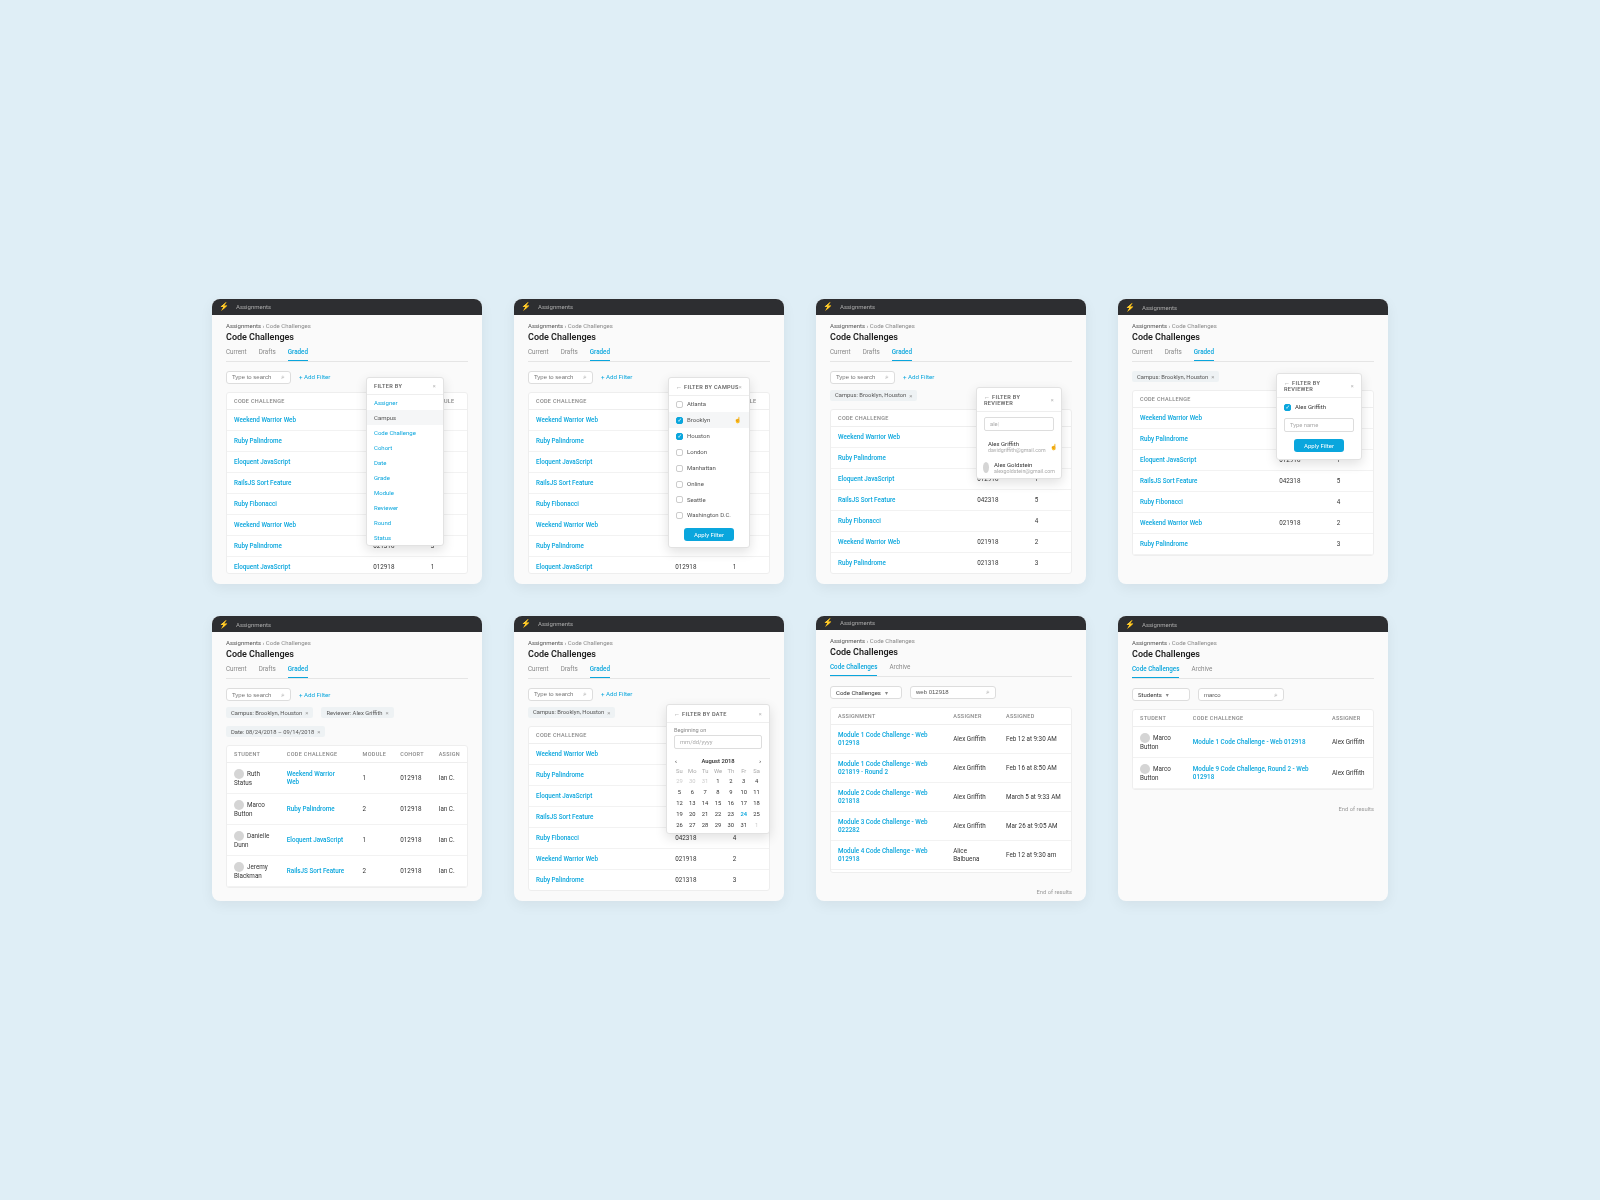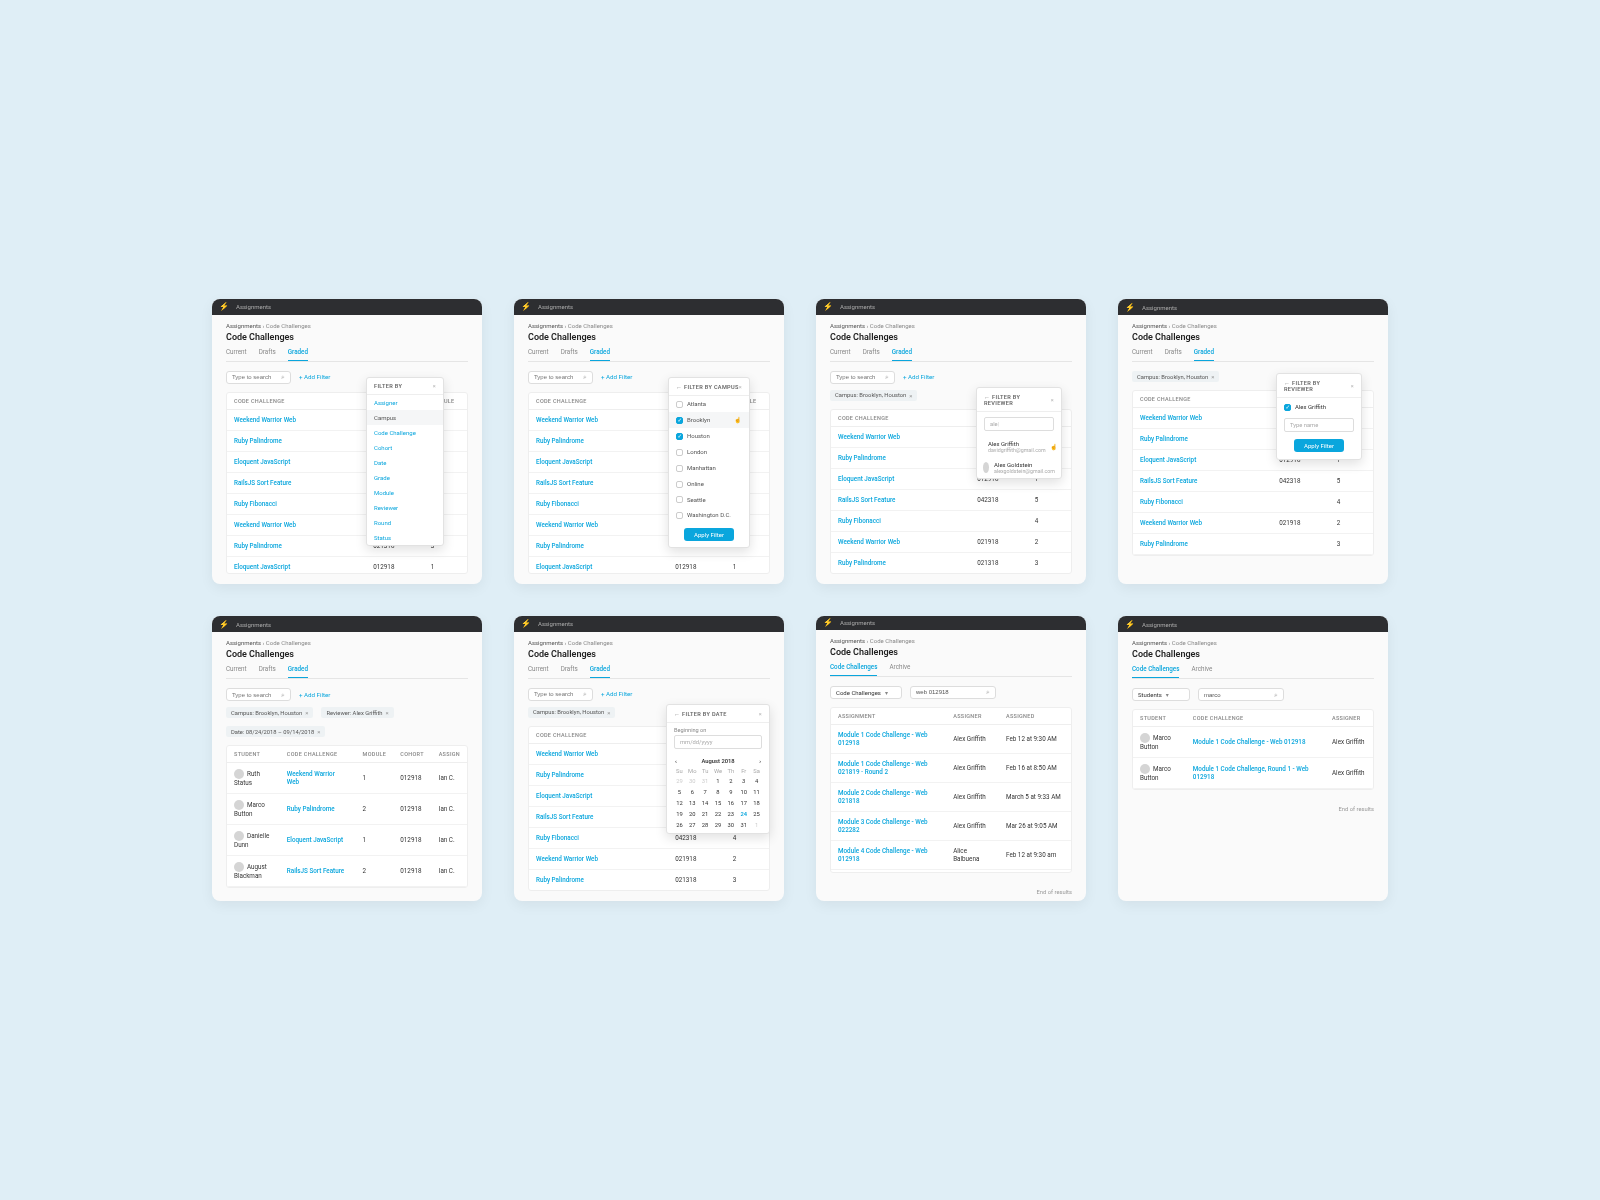--- a/index.html
+++ b/index.html
@@ -531,21 +531,21 @@
               <td>Ian C.</td>
             </tr>
         <tr>
               <td><span class="avatar"></span><span>Danielle Dunn</span></td>
               <td class="link">Eloquent JavaScript</td>
               <td>1</td>
               <td>012918</td>
               <td>Ian C.</td>
             </tr>
         <tr>
-              <td><span class="avatar"></span><span>August Blackman</span></td>
+              <td><span class="avatar"></span><span>Jeremy Blackman</span></td>
               <td class="link">RailsJS Sort Feature</td>
               <td>2</td>
               <td>012918</td>
               <td>Ian C.</td>
             </tr>
       </tbody>
     </table>
   </div>
 </div>
 
@@ -789,21 +789,21 @@
       </tr>
           </thead>
       <tbody>
         <tr>
               <td><span class="avatar"></span><span class="link">Marco Button</span></td>
               <td class="link">Module 1 Code Challenge - Web 012918</td>
               <td>Alex Griffith</td>
             </tr>
         <tr>
               <td><span class="avatar"></span><span class="link">Marco Button</span></td>
-              <td class="link">Module 1 Code Challenge, Round 1 - Web 012918</td>
+              <td class="link">Module 9 Code Challenge, Round 2 - Web 012918</td>
               <td>Alex Griffith</td>
             </tr>
       </tbody>
     </table>
   </div>
   <div class="endres">End of results</div>
 </div>
 
 </div>
 

